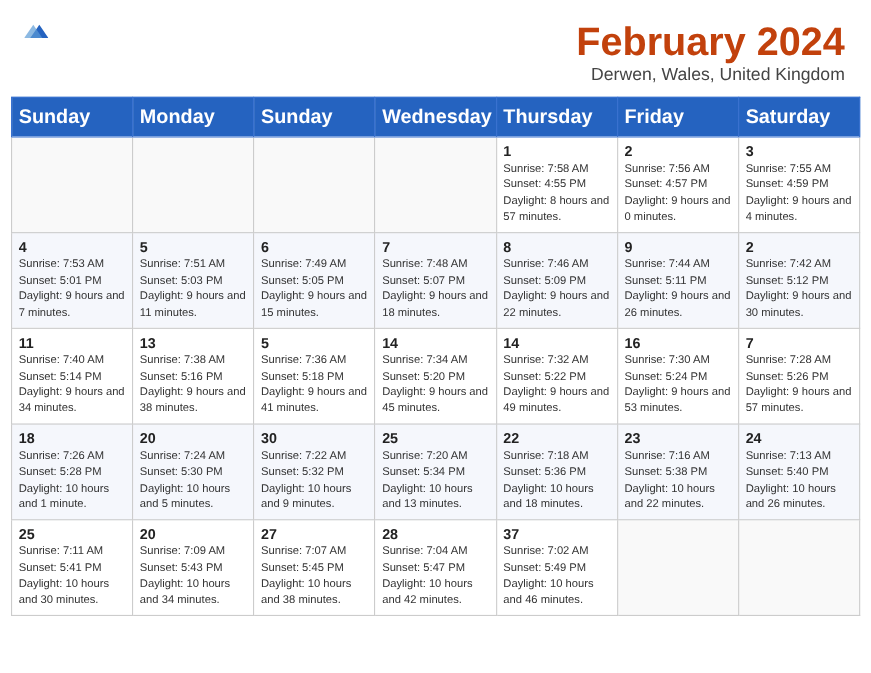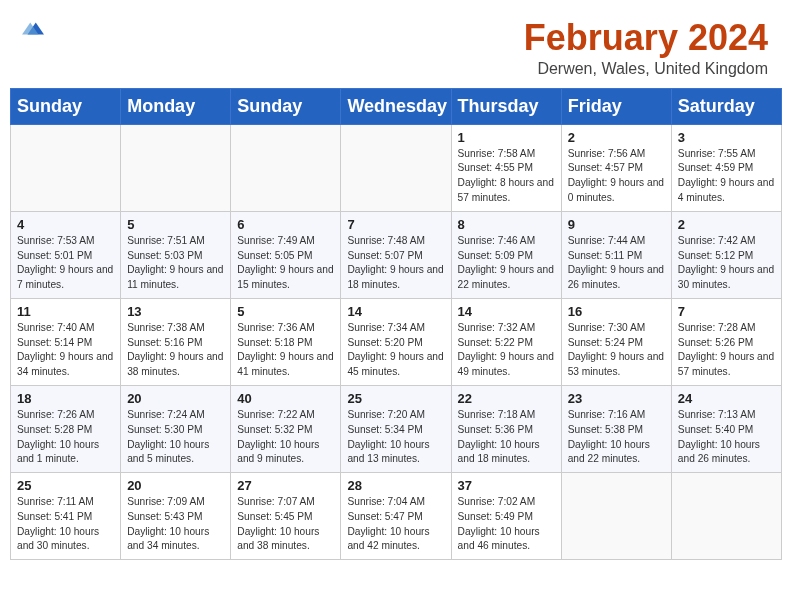--- a/index.html
+++ b/index.html
@@ -201,21 +201,21 @@
         <tr>
           <td>
             <span class="day-num">18</span>
             <div class="day-info">Sunrise: 7:26 AM<br>Sunset: 5:28 PM<br>Daylight: 10 hours and 1 minute.</div>
           </td>
           <td>
             <span class="day-num">20</span>
             <div class="day-info">Sunrise: 7:24 AM<br>Sunset: 5:30 PM<br>Daylight: 10 hours and 5 minutes.</div>
           </td>
           <td>
-            <span class="day-num">40</span>
+            <span class="day-num">30</span>
             <div class="day-info">Sunrise: 7:22 AM<br>Sunset: 5:32 PM<br>Daylight: 10 hours and 9 minutes.</div>
           </td>
           <td>
             <span class="day-num">25</span>
             <div class="day-info">Sunrise: 7:20 AM<br>Sunset: 5:34 PM<br>Daylight: 10 hours and 13 minutes.</div>
           </td>
           <td>
             <span class="day-num">22</span>
             <div class="day-info">Sunrise: 7:18 AM<br>Sunset: 5:36 PM<br>Daylight: 10 hours and 18 minutes.</div>
           </td>

